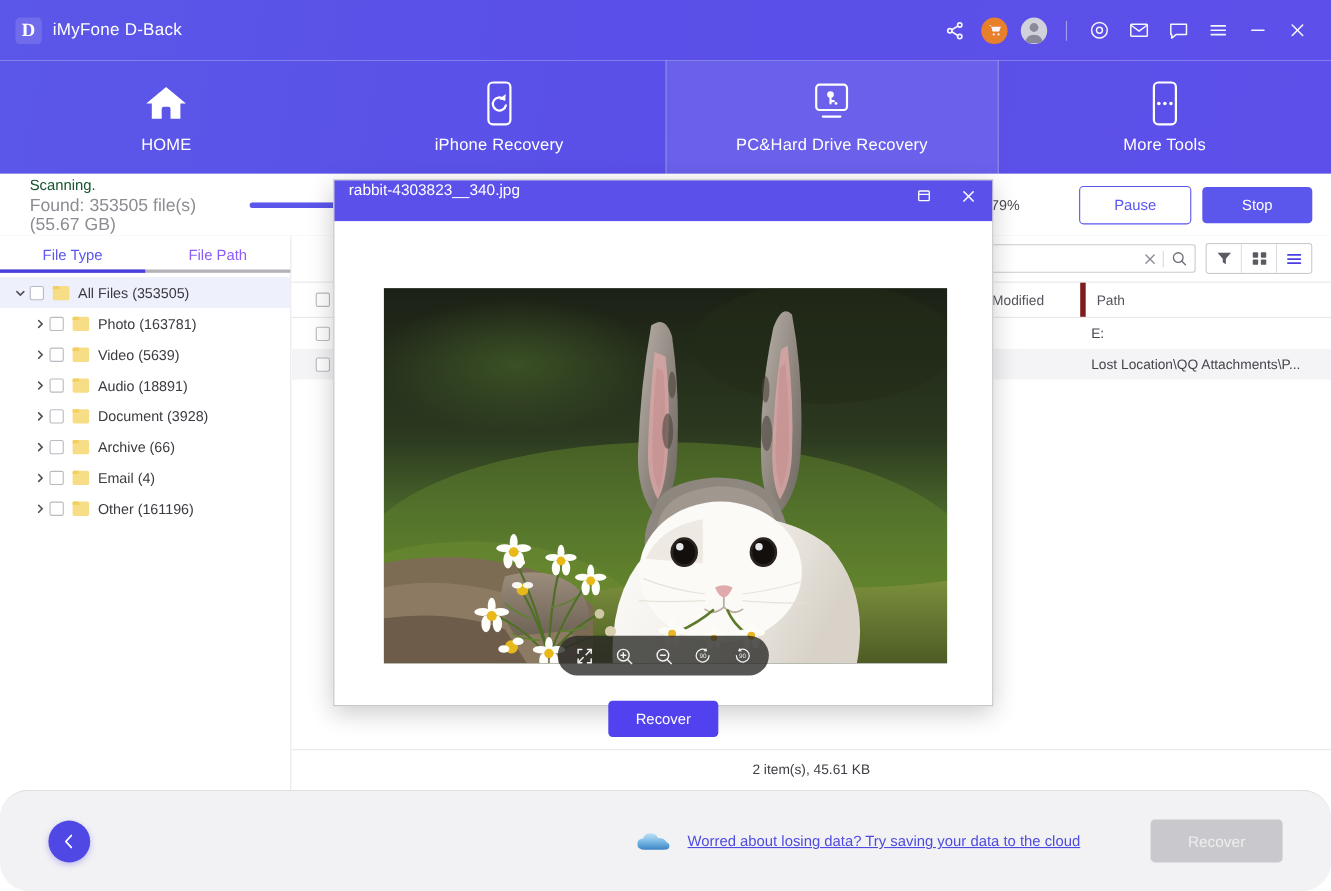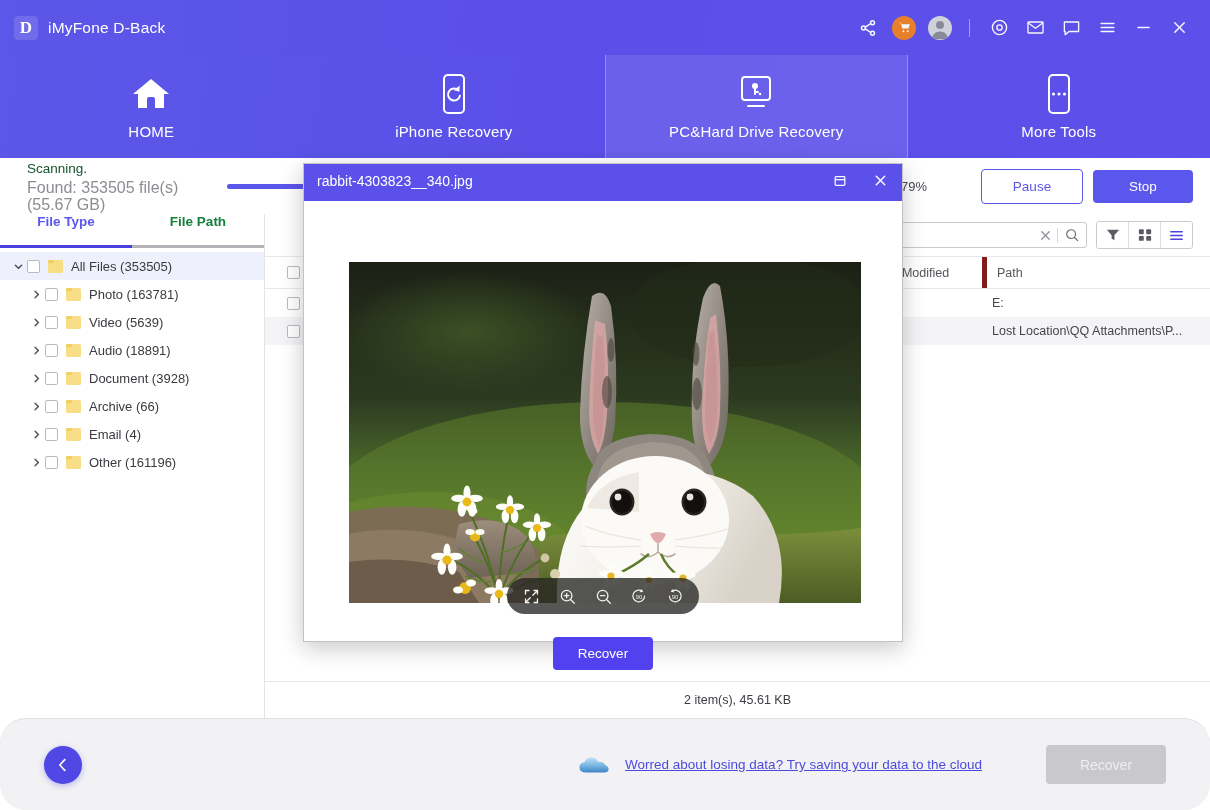--- a/index.html
+++ b/index.html
@@ -82,22 +82,22 @@
   .btn-stop{
     width:100px;height:33px;border-radius:4px;background:#5b56ec;color:#fff;font-size:13.5px;
     display:flex;align-items:center;justify-content:center;margin-left:10px;margin-right:17px;font-family:inherit;
   }
 
   
   .leftpanel{
     position:absolute;left:0;top:214px;width:265px;bottom:92px;background:#fff;
     border-right:1px solid #e3e3e6;box-sizing:border-box;
   }
-  .ltabs{height:34px;display:flex;position:relative;font-weight:bold;}
-  .ltab{flex:1;text-align:center;font-size:13.5px;color:#15803d;}
+  .ltabs{height:34px;display:flex;align-items:center;position:relative;}
+  .ltab{flex:1;text-align:center;font-size:13.5px;color:#8b5cf6;}
   .ltab.active{color:#5b56ec;}
   .ltab-underline{position:absolute;left:0;right:0;bottom:0;height:3px;background:#b3b3b8;}
   .ltab-underline .on{position:absolute;left:0;top:0;bottom:0;width:50%;background:#4a3fe0;}
 
   .tree{padding-top:4px;text-align:right;}
   .trow{
     height:28px;display:flex;align-items:center;padding-left:9px;box-sizing:border-box;gap:0;
   }
   .trow.sel{background:#eef0fb;}
   .twist{width:18px;display:flex;align-items:center;justify-content:center;color:#4e4e55;font-size:10px;}
@@ -178,21 +178,21 @@
     width:120px;height:39px;border-radius:4px;background:#c9c9cd;color:#eeeef0;font-size:14px;
     display:flex;align-items:center;justify-content:center;margin-left:64px;margin-right:44px;
   }
 
   
   .dialog{
     position:absolute;left:303px;top:163px;width:600px;height:479px;background:#fff;
     border:1px solid #c2c2c8;box-shadow:0 6px 22px rgba(0,0,0,.22);box-sizing:border-box;
   }
   .dlg-title{
-    height:37px;background:#5b51ea;display:flex;align-items:center;padding:0 8px 4px 13px;box-sizing:border-box;gap:12px;
+    height:37px;background:#5b51ea;display:flex;padding:0 8px 4px 13px;box-sizing:border-box;gap:12px;
   }
   .dlg-title-text{color:#fff;font-size:14px;flex:1;white-space:nowrap;overflow:hidden;}
   .dlg-btn{width:28px;height:28px;display:flex;align-items:center;justify-content:center;color:#fff;}
   .dlg-body{position:relative;height:441px;box-sizing:border-box;}
   .photo{
     position:absolute;left:45px;top:61px;width:512px;height:341px;overflow:hidden;background:#2a2e24;
   }
   .photo svg{display:block;}
   .imgtools{
     position:absolute;left:50%;transform:translateX(-50%);top:377px;

